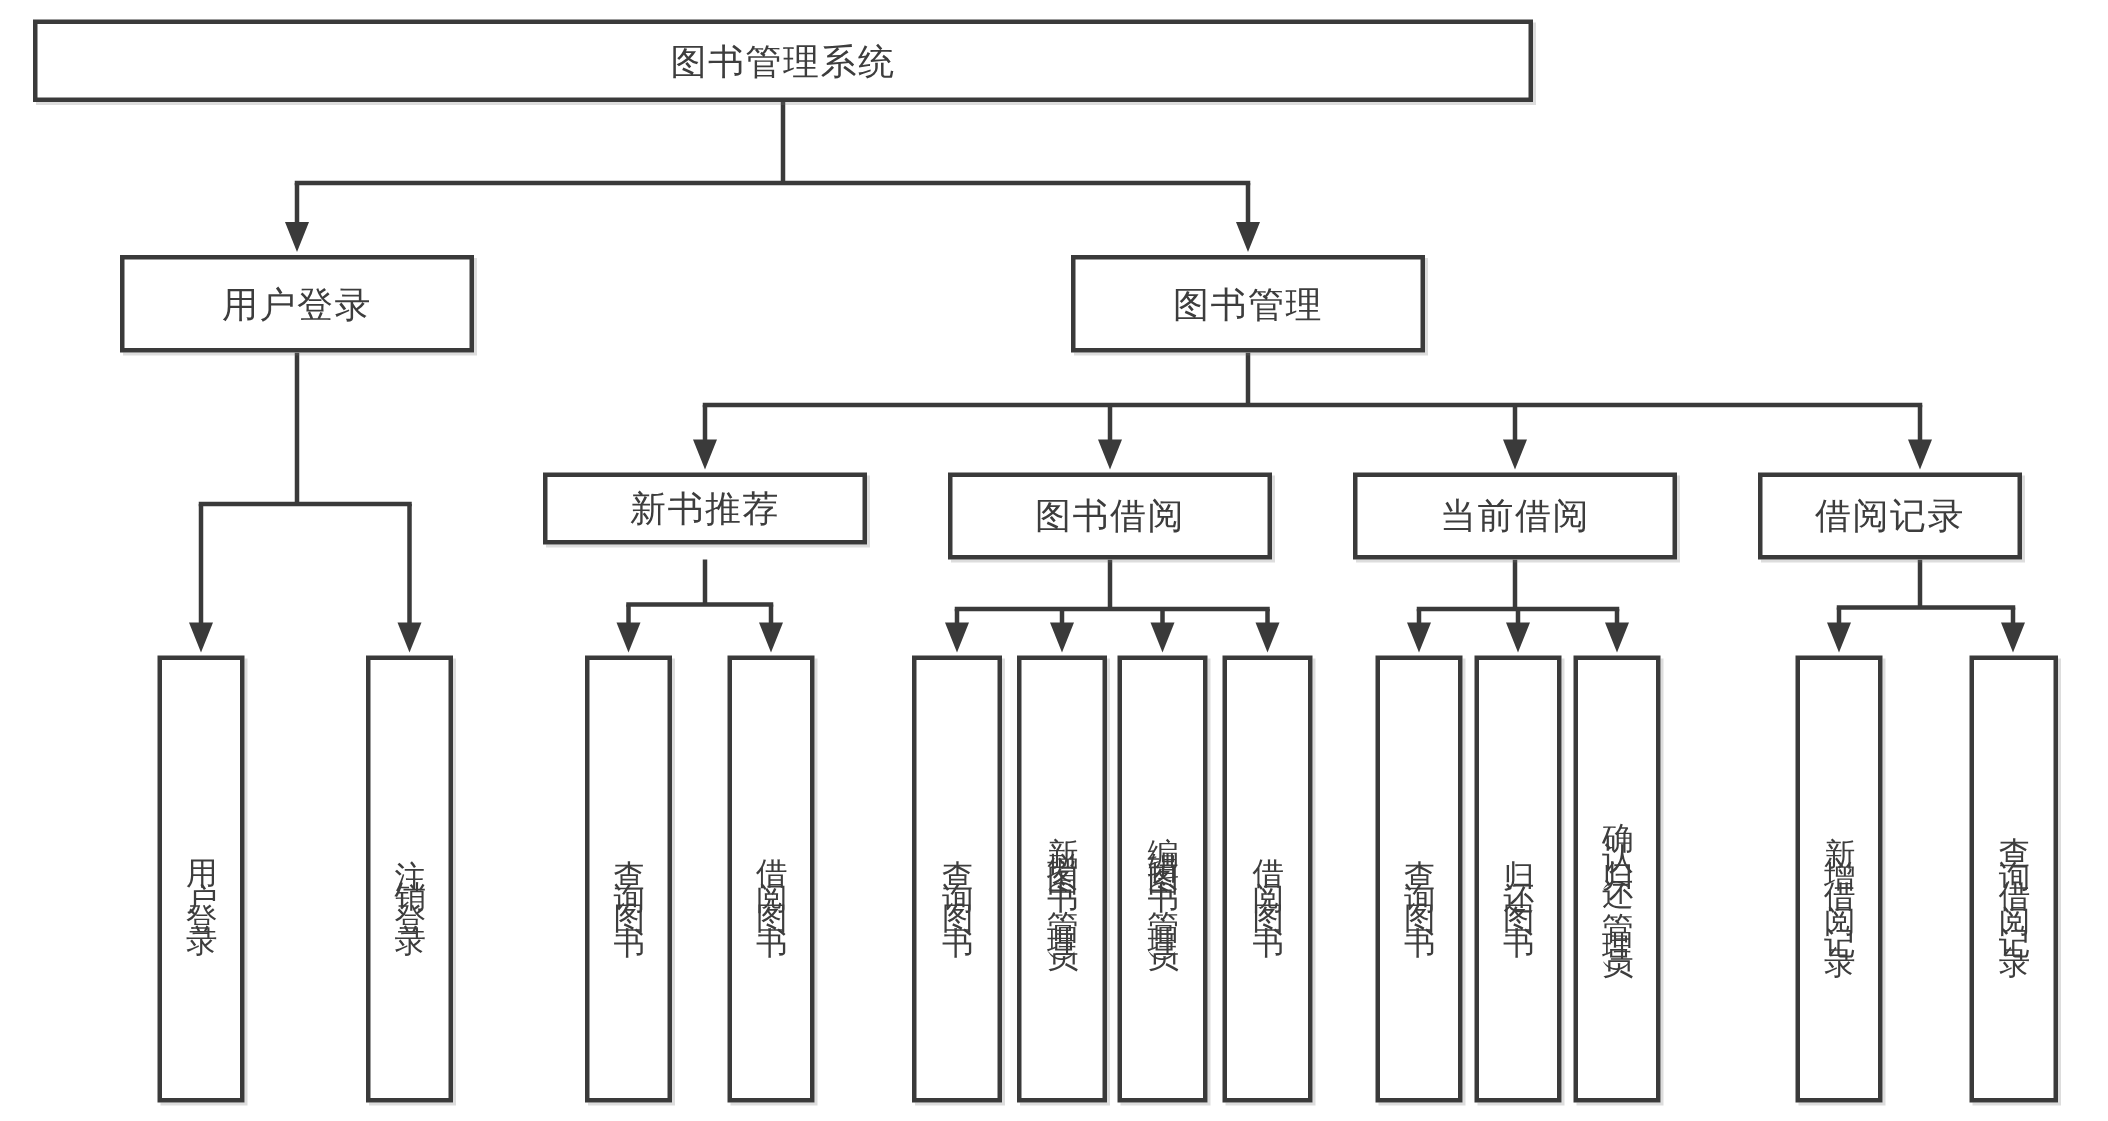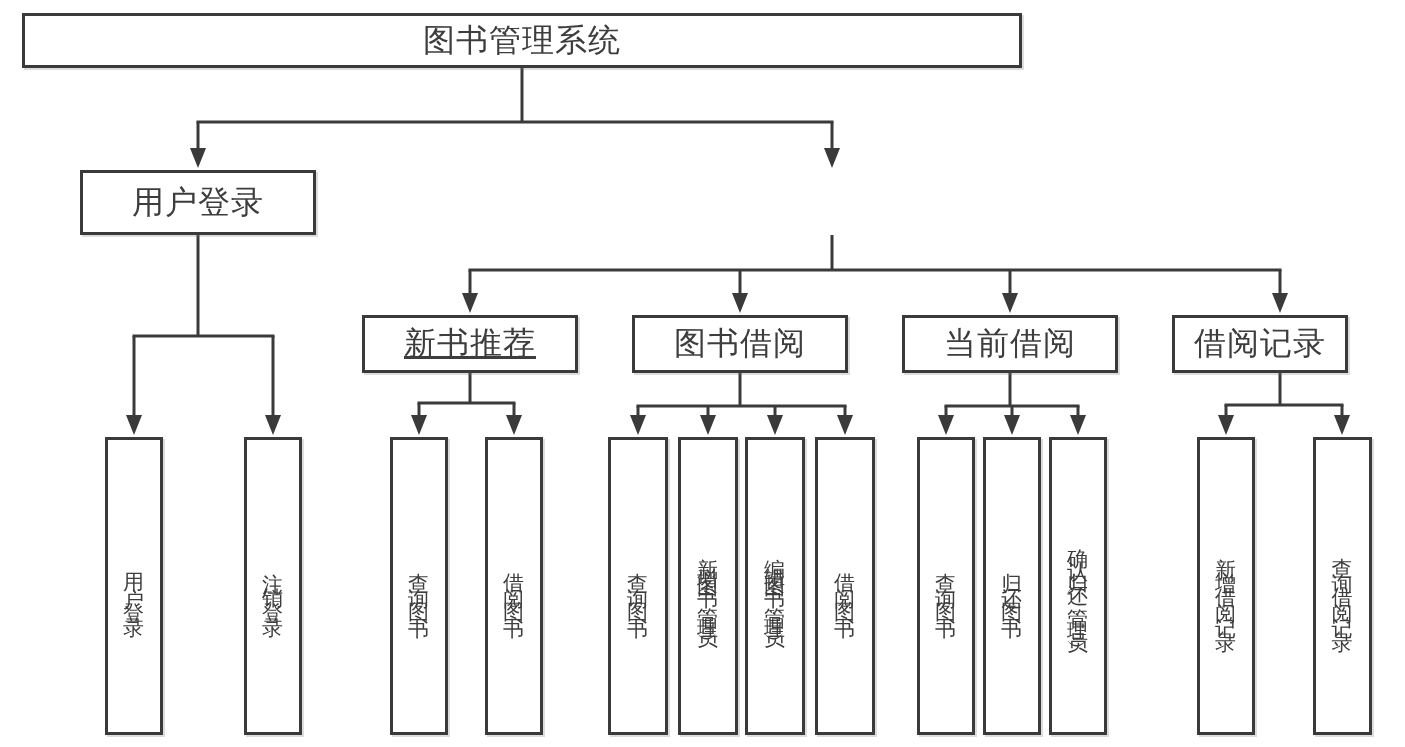--- a/index.html
+++ b/index.html
@@ -22,21 +22,21 @@
     height: 747px;
   }
   .node {
     position: absolute;
     box-sizing: border-box;
     border: 3px solid #3a3a3a;
     background: #ffffff;
     display: flex;
     align-items: center;
     justify-content: center;
-    font-size: 32px;
+    font-size: 24px;
     color: #3d3d3d;
     letter-spacing: 1px;
     box-shadow: 2px 2px 0 rgba(120,120,120,0.25);
   }
   .leaf {
     position: absolute;
     top: 437px;
     width: 58px;
     height: 298px;
     box-sizing: border-box;
@@ -134,22 +134,23 @@
       <polygon points="1004,415 1020,415 1012,435"></polygon>
       <polygon points="1070,415 1086,415 1078,435"></polygon>
       <polygon points="1218,415 1234,415 1226,435"></polygon>
       <polygon points="1334,415 1350,415 1342,435"></polygon>
     </g>
   </svg>
 
   <div class="node" style="left:22px; top:13px; width:1000px; height:55px;">图书管理系统</div>
 
   <div class="node" style="left:80px; top:170px; width:236px; height:65px;">用户登录</div>
+  <div class="node" style="left:714px; top:170px; width:236px; height:65px;">图书管理</div>
 
-  <div class="node" style="left:362px; top:315px; width:216px; height:58px;text-decoration:underline;">新书推荐</div>
+  <div class="node" style="left:362px; top:315px; width:216px; height:48px;">新书推荐</div>
   <div class="node" style="left:632px; top:315px; width:216px; height:58px;">图书借阅</div>
   <div class="node" style="left:902px; top:315px; width:216px; height:58px;">当前借阅</div>
   <div class="node" style="left:1172px; top:315px; width:176px; height:58px;">借阅记录</div>
 
   <div class="leaf" style="left:105px;">
     <span>用户登录</span>
   </div>
   <div class="leaf" style="left:244px;">
     <span>注销登录</span>
   </div>

